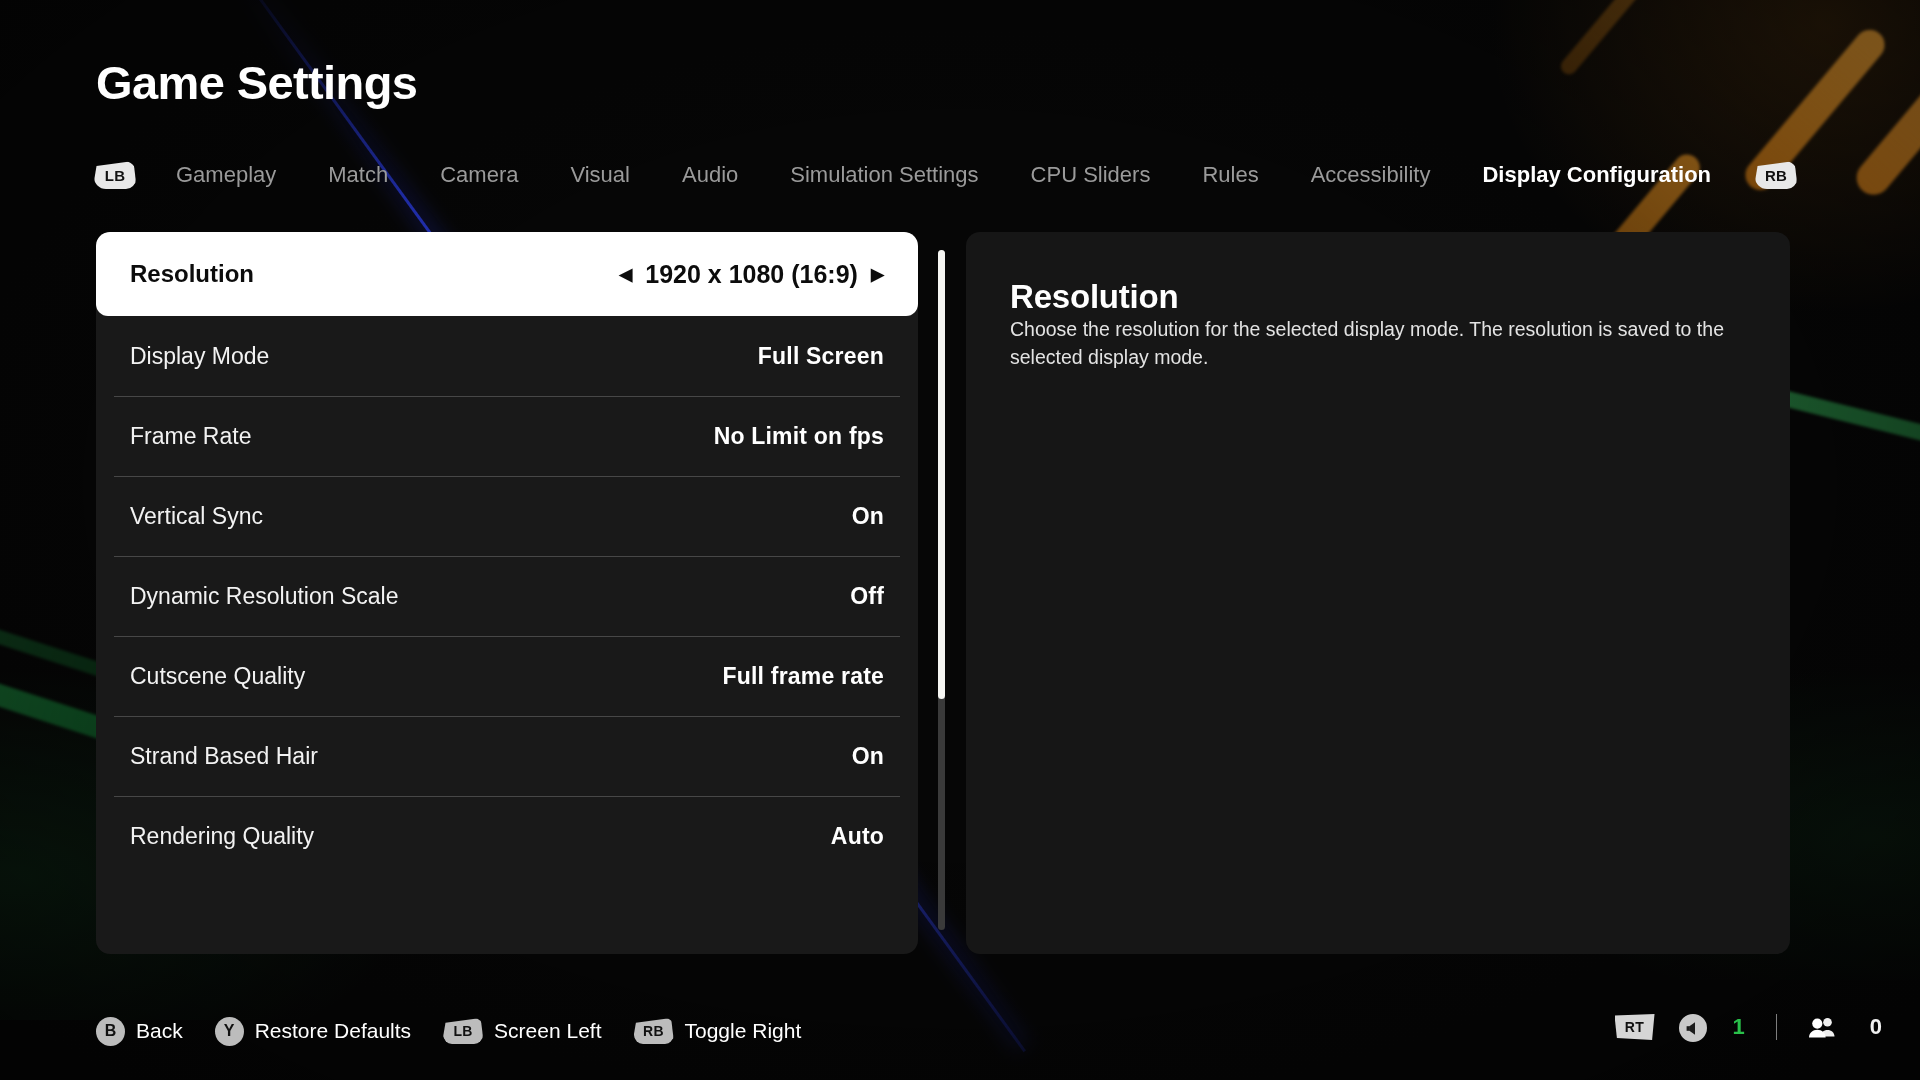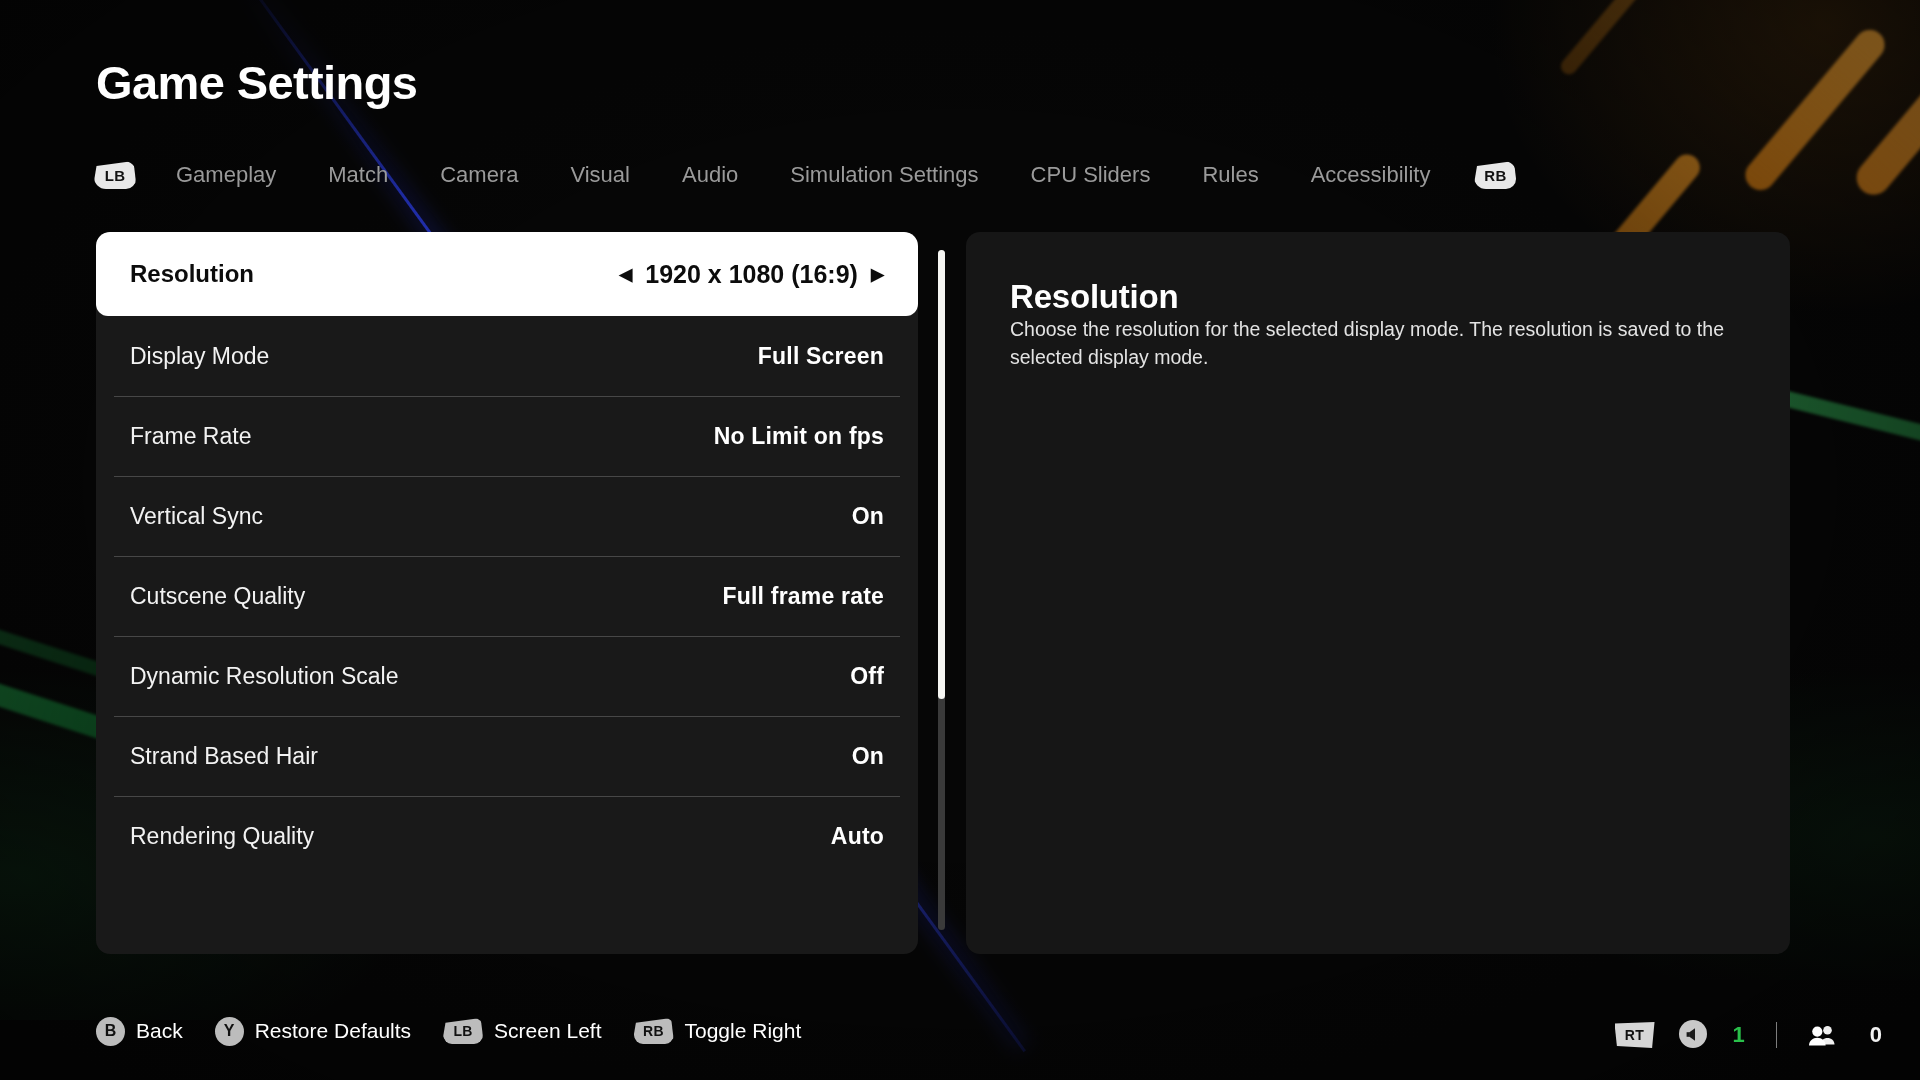--- a/index.html
+++ b/index.html
@@ -170,21 +170,21 @@
     width:40px; height:26px;
     background:#bcbcbc; color:#111;
     display:flex; align-items:center; justify-content:center;
     font-size:14px; font-weight:bold; letter-spacing:.3px;
     clip-path:polygon(6% 18%, 94% 0%, 100% 78%, 88% 100%, 10% 100%, 0% 72%);
     border-radius:9px;
   }
 
   #status {
     position:absolute; right:38px; bottom:32px;
-    display:flex; align-items:flex-end; gap:24px; height:34px;
+    display:flex; align-items:flex-start; gap:24px; height:34px;
   }
   .pad-trigger {
     width:40px; height:26px;
     background:#d6d6d6; color:#111;
     display:flex; align-items:center; justify-content:center;
     font-size:14px; font-weight:bold; letter-spacing:.3px;
     clip-path:polygon(0% 6%, 100% 0%, 94% 100%, 6% 92%);
   }
   .audio-ico {
     width:28px; height:28px; border-radius:50%;
@@ -224,20 +224,21 @@
     <span class="bumper left">LB</span>
     <span class="tab">Gameplay</span>
     <span class="tab">Match</span>
     <span class="tab">Camera</span>
     <span class="tab">Visual</span>
     <span class="tab">Audio</span>
     <span class="tab">Simulation Settings</span>
     <span class="tab">CPU Sliders</span>
     <span class="tab">Rules</span>
     <span class="tab">Accessibility</span>
+    <span class="tab active">Display Configuration</span>
     <span class="bumper right">RB</span>
   </div>
 
   <div id="list-panel">
 
     <div class="row selected">
       <span class="label">Resolution</span>
       <span class="value-wrap">
         <span class="arrow">◀</span>
         <span>1920 x 1080 (16:9)</span>
@@ -255,27 +256,27 @@
       <span class="label">Frame Rate</span>
       <span class="value">No Limit on fps</span>
     </div>
 
     <div class="row">
       <span class="label">Vertical Sync</span>
       <span class="value">On</span>
     </div>
 
     <div class="row">
+      <span class="label">Dynamic Resolution Scale</span>
+      <span class="value">Off</span>
+    </div>
+
+    <div class="row">
       <span class="label">Cutscene Quality</span>
       <span class="value">Full frame rate</span>
-    </div>
-
-    <div class="row">
-      <span class="label">Dynamic Resolution Scale</span>
-      <span class="value">Off</span>
     </div>
 
     <div class="row">
       <span class="label">Strand Based Hair</span>
       <span class="value">On</span>
     </div>
 
     <div class="row">
       <span class="label">Rendering Quality</span>
       <span class="value">Auto</span>

